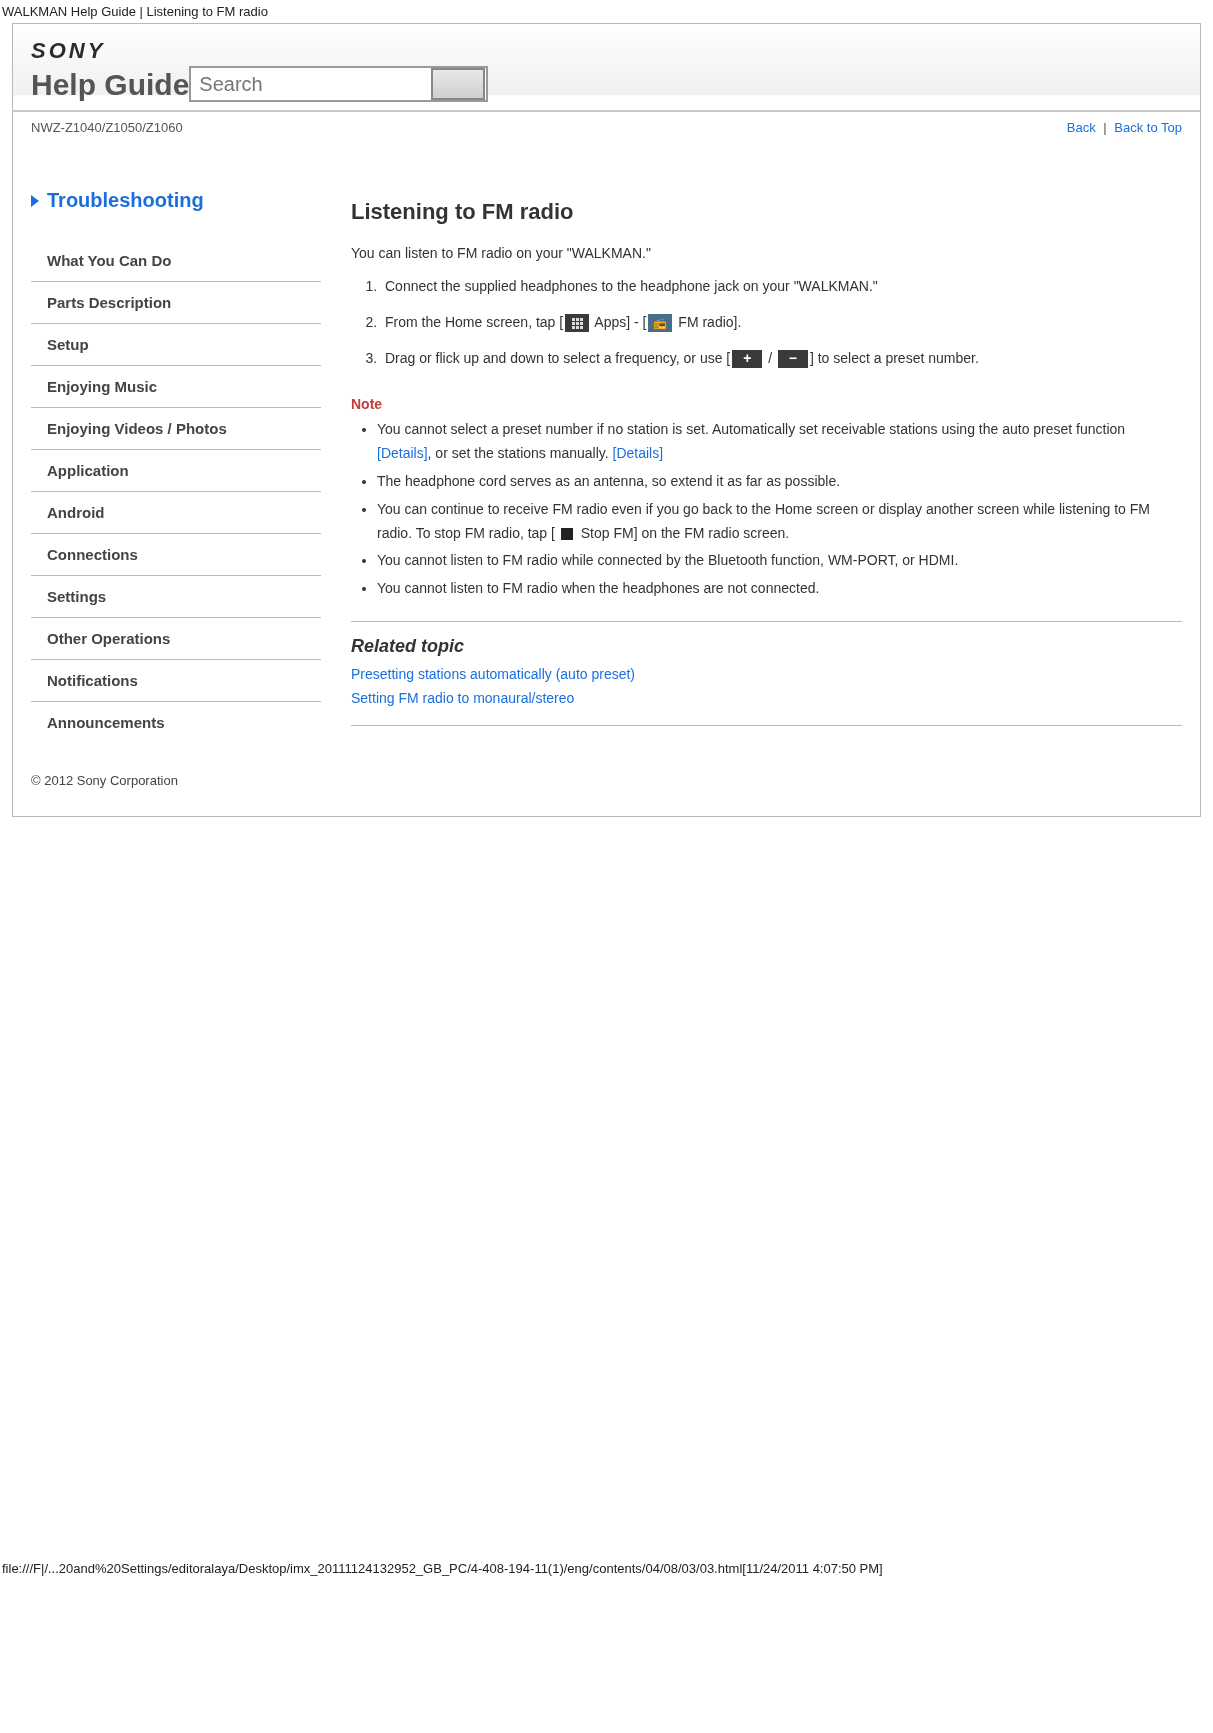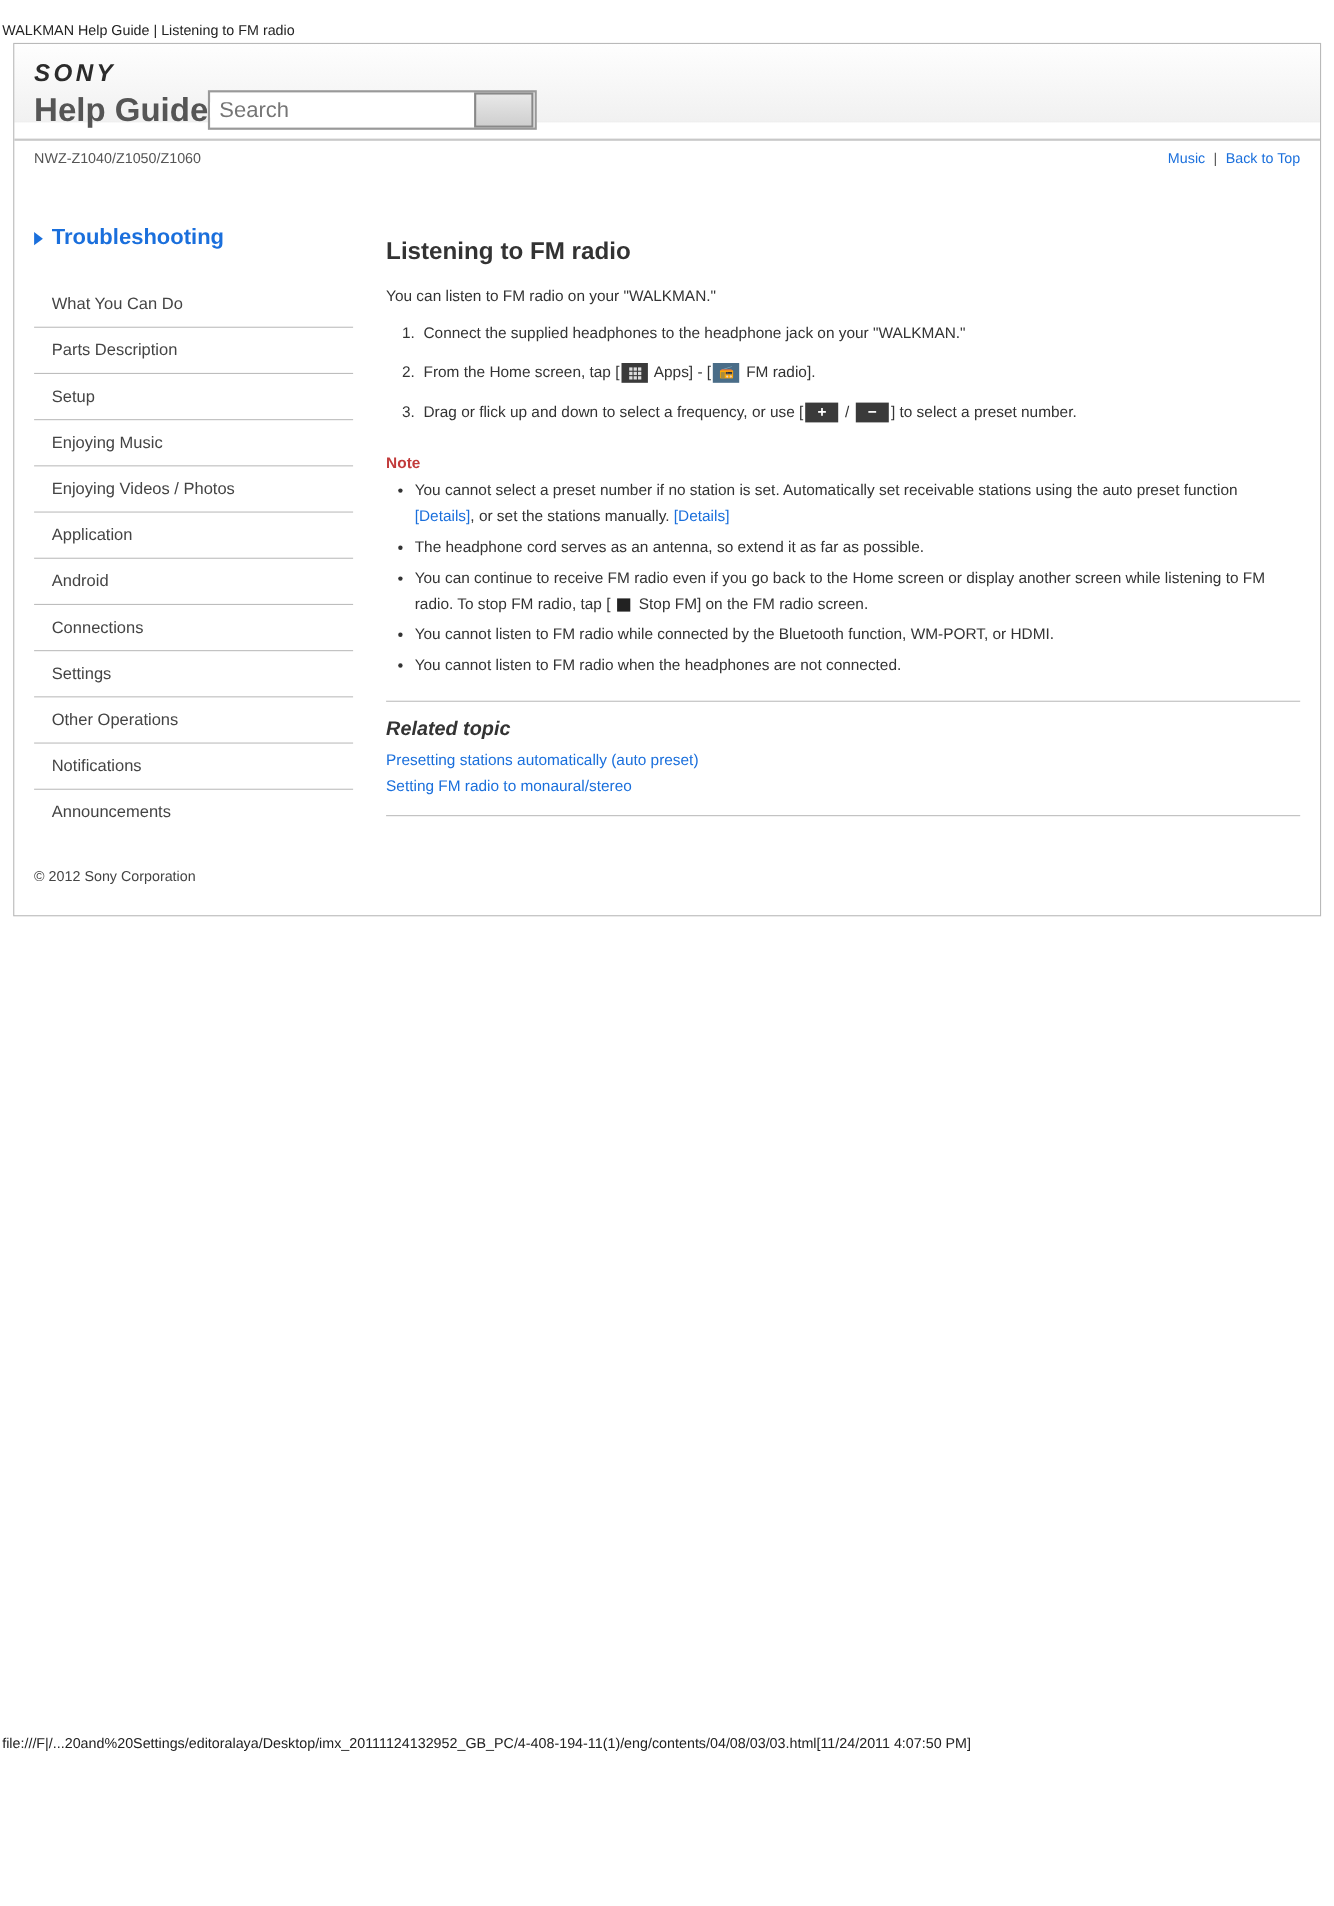--- a/index.html
+++ b/index.html
@@ -6,21 +6,21 @@
   html, body {
     margin: 0;
     padding: 0;
     font-family: Arial, Helvetica, sans-serif;
     font-size: 14px;
     color: #333;
     background: #fff;
   }
   .page {
     width: 1213px;
-    margin: 16px auto;
+    margin: 0 auto;
   }
   .top-bar {
     padding: 4px 2px;
     font-size: 13px;
     color: #222;
   }
   .shell {
     margin: 0 12px;
     border: 1px solid #b9b9b9;
     background: linear-gradient(#fefefe, #f1f1f1 70px, #eaeaea 70px, #fff 72px);
@@ -117,21 +117,21 @@
   .how-to-use {
     font-size: 22px;
     color: #444;
     padding: 6px 2px;
     border-bottom: 1px solid #999;
     margin-bottom: 0;
   }
   .menu-item {
     padding: 12px 10px 12px 16px;
     border-bottom: 1px solid #bdbdbd;
-    font-weight: normal;
+    font-weight: bold;
     color: #444;
     font-size: 15px;
   }
   .menu-item:last-child { border-bottom: none; }
   .main {
     flex: 1 1 auto;
     padding-top: 20px;
   }
   .main h1 {
     font-size: 22px;
@@ -247,21 +247,21 @@
       </div>
       <div class="search-wrap">
         <input class="search-input" type="text" placeholder="Search" style="">
         <button class="search-btn"></button>
       </div>
     </div>
 
     <div class="sub-bar">
       <div class="model">NWZ-Z1040/Z1050/Z1060</div>
       <div class="nav-links">
-        <a href="#">Music</a>
+        <a href="#">Back</a>
         <span class="sep">|</span>
         <a href="#">Back to Top</a>
       </div>
     </div>
 
     <div class="body-area">
       <div class="side">
         <div class="troubleshoot">
           <span class="chev"></span>
           <span>Troubleshooting</span>

